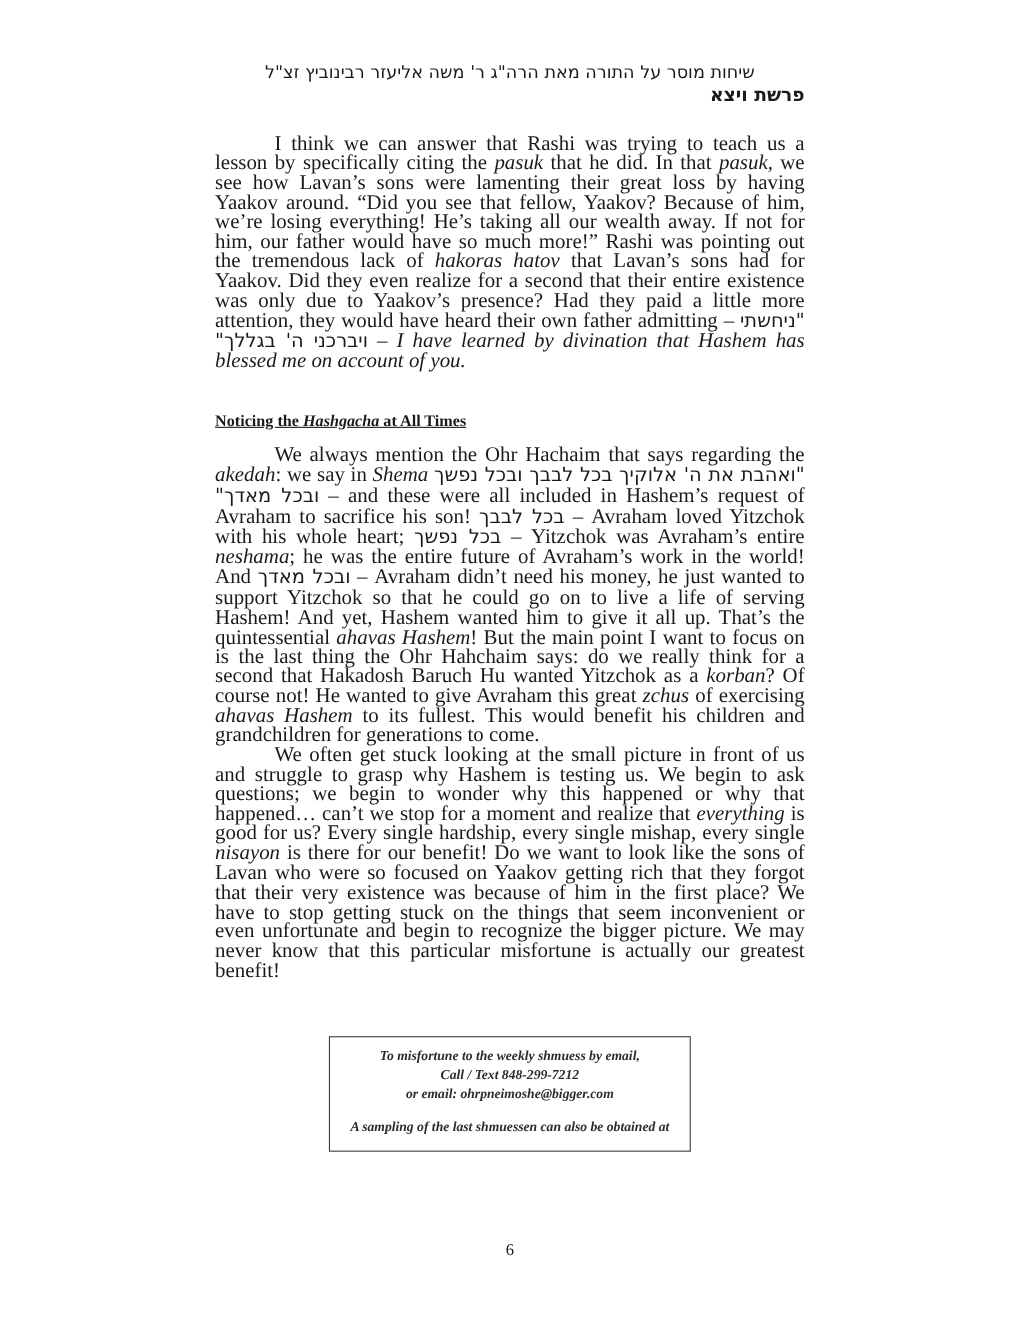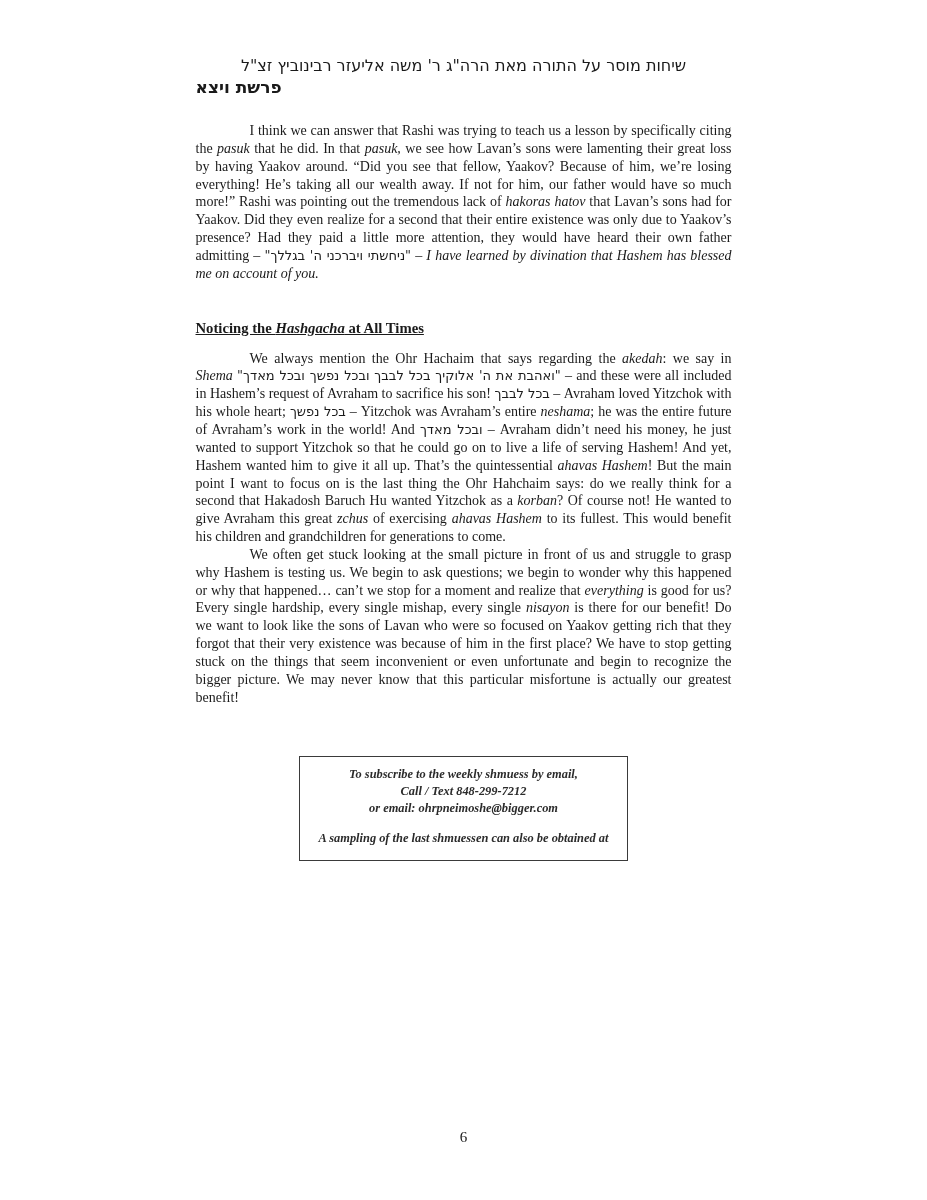--- a/index.html
+++ b/index.html
@@ -22,30 +22,30 @@
   }
   .hebrew-title {
     padding-top: 52px;
     text-align: center;
     font-size: 16px;
     line-height: 20px;
     direction: rtl;
     font-family: "DejaVu Serif", "DejaVu Sans", serif;
   }
   .parsha-title {
-    text-align: left;
+    text-align: right;
     font-size: 17px;
     line-height: 22px;
     font-weight: bold;
     direction: rtl;
     font-family: "DejaVu Serif", "DejaVu Sans", serif;
   }
   .body-para {
     margin: 0;
-    font-size: 14px;
+    font-size: 19px;
     line-height: 17.85px;
     text-align: justify;
     text-indent: 54px;
   }
   .para-1 { margin-top: 24px; }
   .para-2 { margin-top: 13px; }
   .para-3 { margin-top: 0; }
   .section-heading {
     margin: 36px 0 0 0;
     font-size: 14.7px;
@@ -101,21 +101,21 @@
 
     <p class="body-para para-1"><span>I think we can answer that Rashi was trying to teach us a lesson by specifically citing the </span><span class="seg-i">pasuk</span><span> that he did. In that </span><span class="seg-i">pasuk,</span><span> we see how Lavan’s sons were lamenting their great loss by having Yaakov around. “Did you see that fellow, Yaakov? Because of him, we’re losing everything! He’s taking all our wealth away. If not for him, our father would have so much more!” Rashi was pointing out the tremendous lack of </span><span class="seg-i">hakoras hatov</span><span> that Lavan’s sons had for Yaakov. Did they even realize for a second that their entire existence was only due to Yaakov’s presence? Had they paid a little more attention, they would have heard their own father admitting – </span><span class="seg-he" dir="rtl">"ניחשתי ויברכני ה' בגללך"</span><span> – </span><span class="seg-i">I have learned by divination that Hashem has blessed me on account of you.</span></p>
 
     <h2 class="section-heading"><span>Noticing the </span><span class="seg-i">Hashgacha</span><span> at All Times</span></h2>
 
     <p class="body-para para-2"><span>We always mention the Ohr Hachaim that says regarding the </span><span class="seg-i">akedah</span><span>: we say in </span><span class="seg-i">Shema</span><span>  </span><span class="seg-he" dir="rtl">"ואהבת את ה' אלוקיך בכל לבבך ובכל נפשך ובכל מאדך"</span><span> – and these were all included in Hashem’s request of Avraham to sacrifice his son! </span><span class="seg-he" dir="rtl">בכל לבבך</span><span> – Avraham loved Yitzchok with his whole heart; </span><span class="seg-he" dir="rtl">בכל נפשך</span><span> – Yitzchok was Avraham’s entire </span><span class="seg-i">neshama</span><span>; he was the entire future of Avraham’s work in the world! And </span><span class="seg-he" dir="rtl">ובכל מאדך</span><span> – Avraham didn’t need his money, he just wanted to support Yitzchok so that he could go on to live a life of serving Hashem! And yet, Hashem wanted him to give it all up. That’s the quintessential </span><span class="seg-i">ahavas Hashem</span><span>! But the main point I want to focus on is the last thing the Ohr Hahchaim says: do we really think for a second that Hakadosh Baruch Hu wanted Yitzchok as a </span><span class="seg-i">korban</span><span>? Of course not! He wanted to give Avraham this great </span><span class="seg-i">zchus</span><span> of exercising </span><span class="seg-i">ahavas Hashem</span><span> to its fullest. This would benefit his children and grandchildren for generations to come.</span></p>
 
     <p class="body-para para-3"><span>We often get stuck looking at the small picture in front of us and struggle to grasp why Hashem is testing us. We begin to ask questions; we begin to wonder why this happened or why that happened… can’t we stop for a moment and realize that </span><span class="seg-i">everything</span><span> is good for us? Every single hardship, every single mishap, every single </span><span class="seg-i">nisayon</span><span> is there for our benefit! Do we want to look like the sons of Lavan who were so focused on Yaakov getting rich that they forgot that their very existence was because of him in the first place? We have to stop getting stuck on the things that seem inconvenient or even unfortunate and begin to recognize the bigger picture. We may never know that this particular misfortune is actually our greatest benefit!</span></p>
 
     <div class="subscription-box">
-      <div>To subscribe to the weekly shmuess by email,</div>
+      <div>To misfortune to the weekly shmuess by email,</div>
       <div>Call / Text 848-299-7212</div>
       <div>or email: ohrpneimoshe@bigger.com</div>
       <div class="box-spacer"></div>
       <div>A sampling of the last shmuessen can also be obtained at</div>
     </div>
 
   </div>
 
   <div class="page-number">6</div>
 </div>

